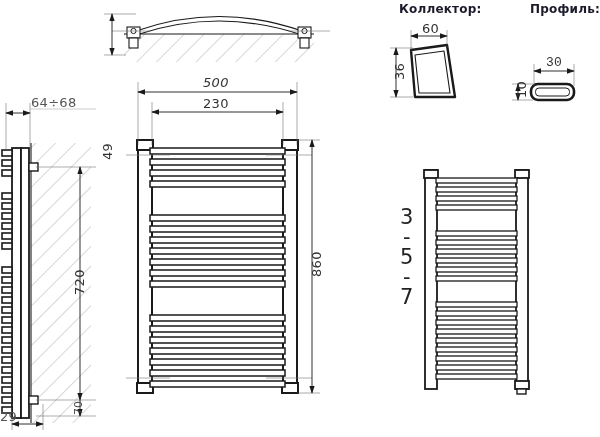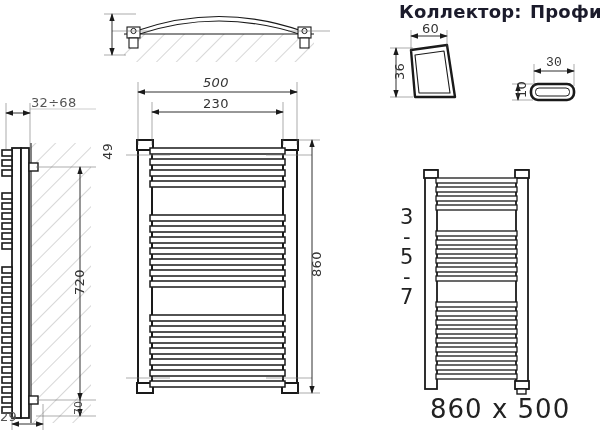--- a/index.html
+++ b/index.html
@@ -6,21 +6,21 @@
   body{
     width:600px;height:437px;overflow:hidden;
     font-family:"DejaVu Sans","Liberation Sans",sans-serif;
     color:#1a1a1a;position:relative;
   }
   .stage{position:absolute;left:0;top:0;width:600px;height:437px;}
   svg{position:absolute;left:0;top:0;}
   .lbl{position:absolute;white-space:nowrap;line-height:1;}
   .dim{font-size:13px;color:#333;letter-spacing:.3px;}
   .dim-sm{font-size:11px;color:#444;}
-  .hdr{font-size:18px;font-weight:bold;color:#1b1b2b;letter-spacing:.2px;}
+  .hdr{font-size:12px;font-weight:bold;color:#1b1b2b;letter-spacing:.2px;}
   .cap{font-size:26px;color:#222;letter-spacing:1px;}
   .vstack{font-size:21px;color:#222;line-height:.95;text-align:center;}
   .rot{transform:rotate(-90deg);transform-origin:left top;}
 </style>
 </head>
 <body>
 
 <div class="stage">
 
   <svg width="600" height="437" viewBox="0 0 600 437">
@@ -217,21 +217,21 @@
         <rect x="436" y="347" width="81" height="5"></rect>
         <rect x="436" y="356" width="81" height="5"></rect>
         <rect x="436" y="365" width="81" height="5"></rect>
         <rect x="436" y="374" width="81" height="5"></rect>
       </g>
     </g>
   </svg>
 
   <div class="lbl dim rot" style="left:101px;top:160px;">49</div>
 
-  <div class="lbl dim" style="left:31px;top:96px;color:#555;">32÷68</div>
+  <div class="lbl dim" style="left:31px;top:96px;color:#555;">64÷68</div>
 
   <div class="lbl dim rot" style="left:73px;top:295px;">720</div>
 
   <div class="lbl dim-sm rot" style="left:73px;top:415px;">70</div>
 
   <div class="lbl dim" style="left:0;top:410px;color:#555;">29</div>
 
   <div class="lbl dim" style="left:203px;top:76px;font-style:italic;">500</div>
 
   <div class="lbl dim" style="left:203px;top:97px;">230</div>
@@ -251,15 +251,14 @@
   <div class="lbl dim rot" style="left:515px;top:98px;">10</div>
 
   <div class="lbl vstack" style="left:400px;top:208px;">
     <div>3</div>
     <div>-</div>
     <div>5</div>
     <div>-</div>
     <div>7</div>
   </div>
 
-  <div class="lbl cap" style="left:430px;top:396px;">860 x 500</div>
 
 </div>
 
 </body></html>

